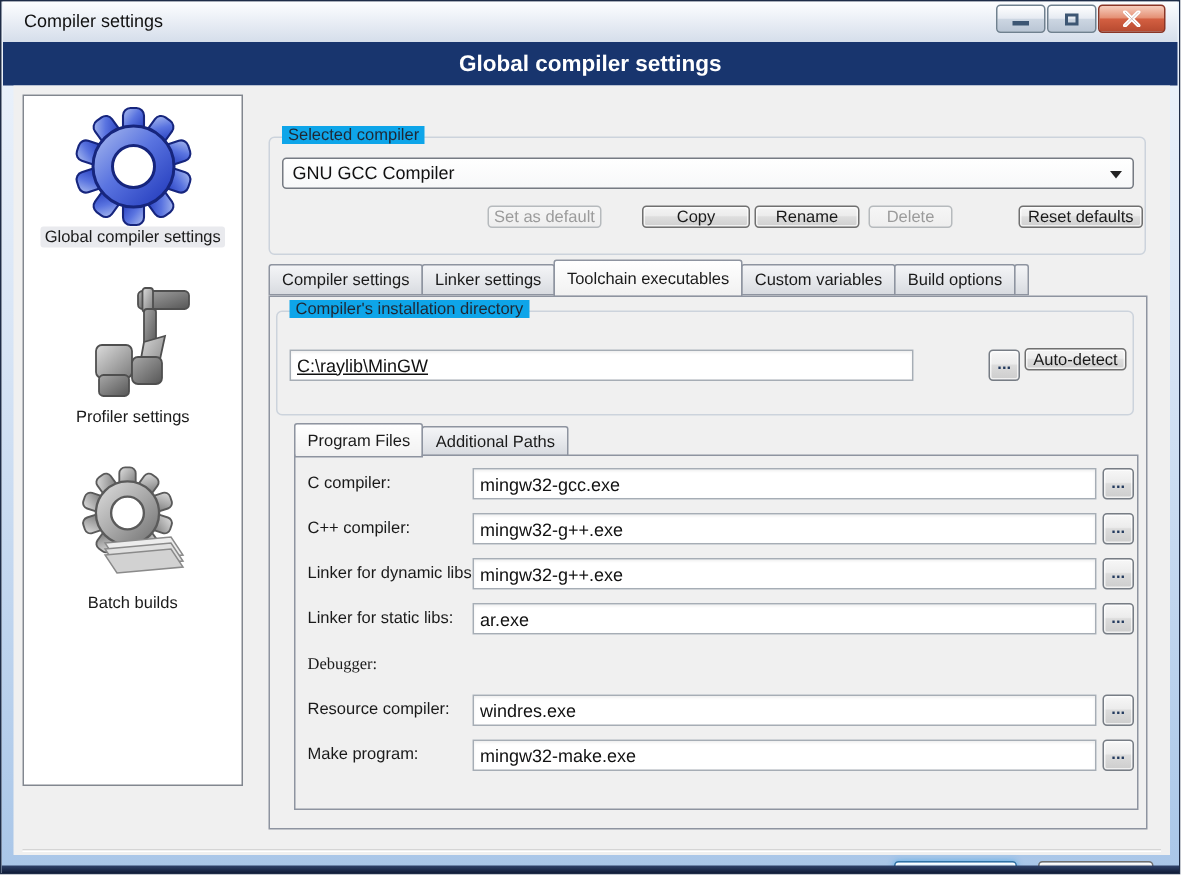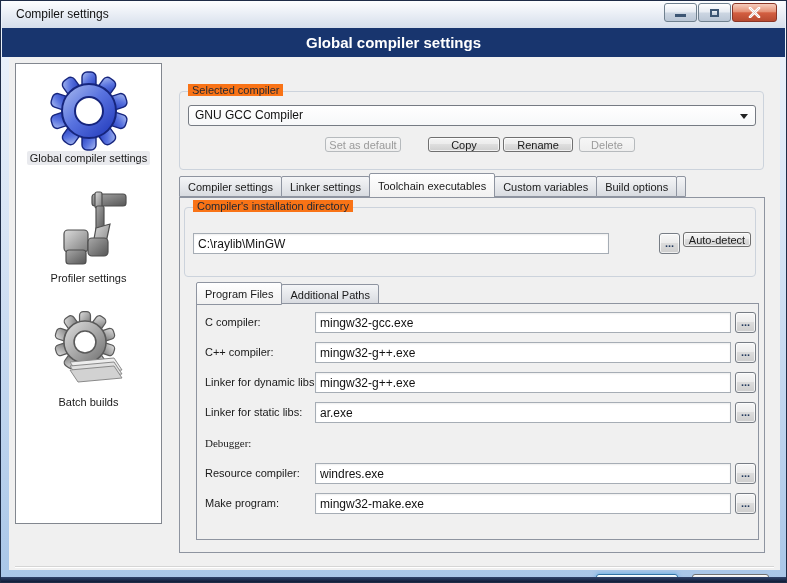--- a/index.html
+++ b/index.html
@@ -33,21 +33,21 @@
   .dialog{position:absolute;left:8px;top:56px;width:771px;height:513px;background:#f0f0f0;}
   
   .sidebar{position:absolute;left:6px;top:6px;width:147px;height:461px;
     background:#fff;border:1px solid #82878f;}
   .side-icon{position:absolute;left:50%;transform:translateX(-50%);}
   .side-label{position:absolute;left:0;right:0;text-align:center;font-size:11px;color:#1a1a1a;}
   .side-label span{padding:1px 3px;border-radius:2px;}
   .side-label.sel span{background:#e9eaee;}
   
   .group{position:absolute;border:1px solid #ccd3dc;border-radius:4px;}
-  .glabel{position:absolute;top:-8px;left:8px;background:#f97316;padding:0 4px;
+  .glabel{position:absolute;top:-8px;left:8px;background:#0ea5e9;padding:0 4px;
     font-size:11px;color:#1f2733;}
   
   .combo{position:absolute;height:21px;border:1px solid #767b83;border-radius:3px;
     font-size:12px;line-height:19px;padding:0 22px 0 6px;color:#111;
     background:linear-gradient(#ffffff,#f4f5f7 60%,#e9eaed);overflow:hidden;white-space:nowrap;}
   .combo.grayed{background:linear-gradient(#fefefe,#eeeff1 50%,#e2e3e6);}
   .combo .arr{position:absolute;right:7px;top:8px;width:0;height:0;
     border-left:4px solid transparent;border-right:4px solid transparent;
     border-top:5px solid #222;}
   
@@ -251,37 +251,38 @@
     <div class="group" style="left:170px;top:34px;width:585px;height:79px;">
       <span class="glabel">Selected compiler</span>
       <div class="combo" style="left:8px;top:13px;width:568px;background:linear-gradient(#ffffff,#f7f8f9);">
         <span>GNU GCC Compiler</span>
         <span class="arr"></span>
       </div>
       <button class="btn disabled" style="left:145px;top:45px;width:76px;">Set as default</button>
       <button class="btn" style="left:248px;top:45px;width:72px;">Copy</button>
       <button class="btn" style="left:323px;top:45px;width:70px;">Rename</button>
       <button class="btn disabled" style="left:399px;top:45px;width:56px;">Delete</button>
+      <button class="btn" style="left:499px;top:45px;width:83px;">Reset defaults</button>
     </div>
 
     <div class="tabstrip">
       <div class="tab">Compiler settings</div>
       <div class="tab">Linker settings</div>
       <div class="tab active">Toolchain executables</div>
       <div class="tab">Custom variables</div>
       <div class="tab">Build options</div>
       <div class="tab sliver"></div>
 
     </div>
 
     <div class="tabpanel">
 
       <div class="group" style="left:4px;top:9px;width:572px;height:70px;">
         <span class="glabel">Compiler's installation directory</span>
-        <input class="tfield" style="left: 8px; top: 25px; width: 416px;" value="C:\raylib\MinGW">
+        <input class="tfield" style="left: 8px; top: 25px; width: 416px; text-decoration: underline;" value="C:\raylib\MinGW">
         <button class="browse" style="left:474px;top:25px;">...</button>
         <button class="btn" style="left:498px;top:24px;width:68px;">Auto-detect</button>
       </div>
 
       <div class="subtabstrip">
         <div class="tab active" style="height:23px;line-height:22px;">Program Files</div>
         <div class="tab" style="height:20px;line-height:20px;">Additional Paths</div>
       </div>
 
       <div class="subpanel">

